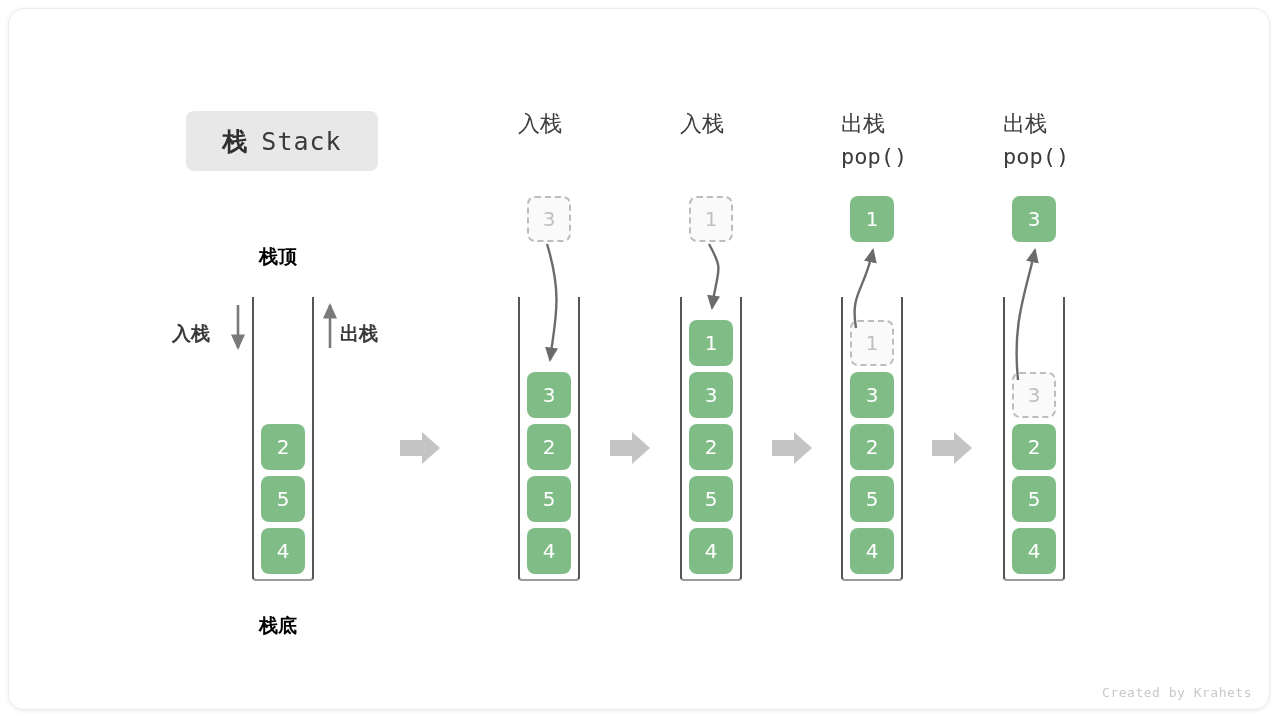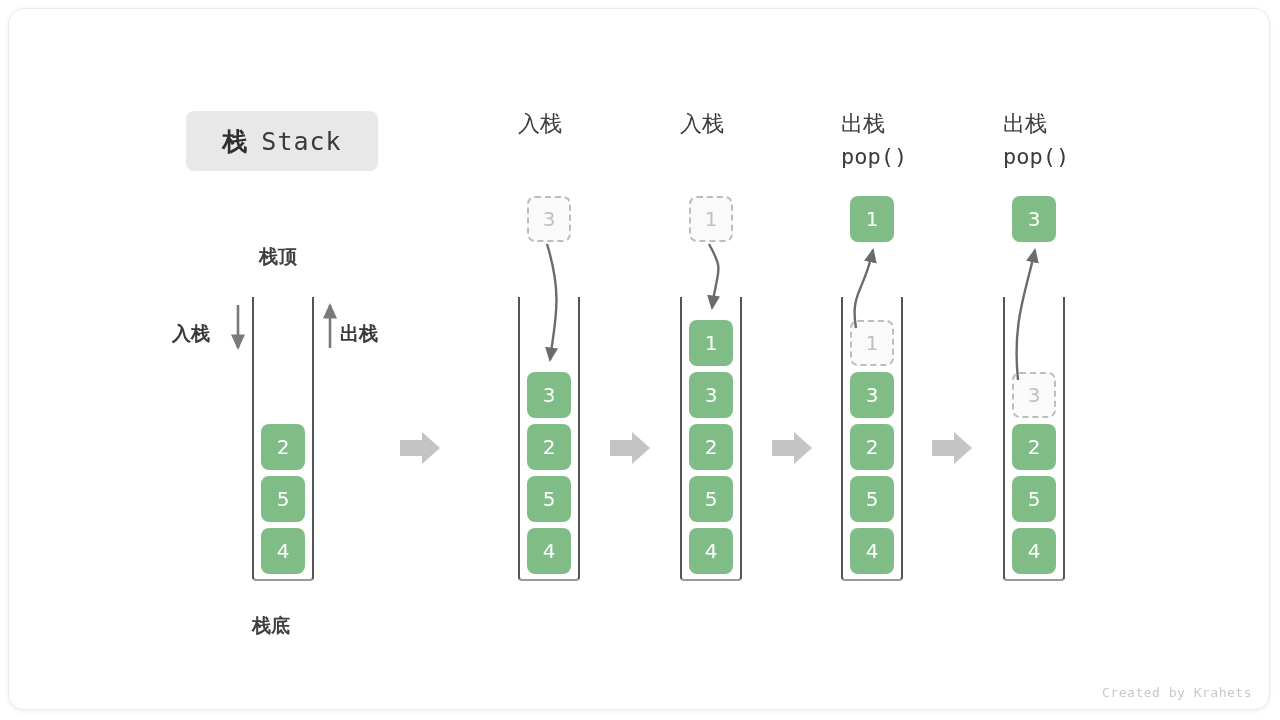--- a/index.html
+++ b/index.html
@@ -130,21 +130,21 @@
     font-weight: bold;
     font-size: 19px;
     color: #3a3a3a;
     white-space: nowrap;
   }
   .axis-label {
     position: absolute;
     font-family: "DejaVu Sans", "Liberation Sans", sans-serif;
     font-weight: bold;
     font-size: 19px;
-    color: #404040;
+    color: #000000;
     white-space: nowrap;
   }
 
   
   .overlay {
     position: absolute;
     left: 0;
     top: 0;
     width: 1280px;
     height: 720px;
@@ -169,21 +169,21 @@
 <div id="canvas">
 
   <div class="card-frame"></div>
 
   <div class="title-badge">
     <span class="t-cn">栈</span>
     <span class="t-en">Stack</span>
   </div>
 
   <div class="axis-label" style="left:259px; top:244px;">栈顶</div>
-  <div class="axis-label" style="left:252px; top:613px;">栈底</div>
+  <div class="axis-label" style="left:259px; top:613px;">栈底</div>
 
   <div class="side-label" style="left:172px; top:321px;">入栈</div>
   <div class="side-label" style="left:340px; top:321px;">出栈</div>
 
   <div id="columns-layer">
       <div class="stack" style="left: 252px; top: 297px; width: 62px; height: 284px;"></div>
       <div class="cell filled" style="left: 261px; top: 424px;">2</div>
       <div class="cell filled" style="left: 261px; top: 476px;">5</div>
       <div class="cell filled" style="left: 261px; top: 528px;">4</div>
       <div class="col-head" style="left: 518px; top: 108px;">

